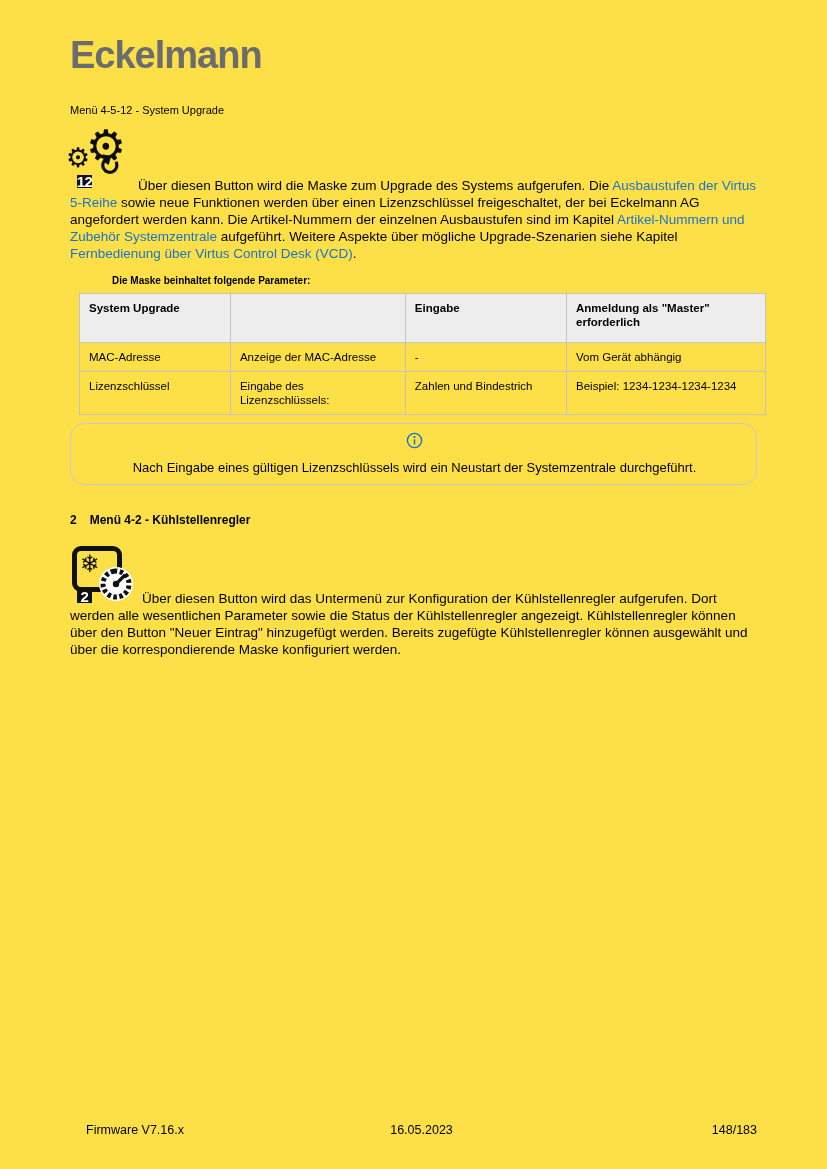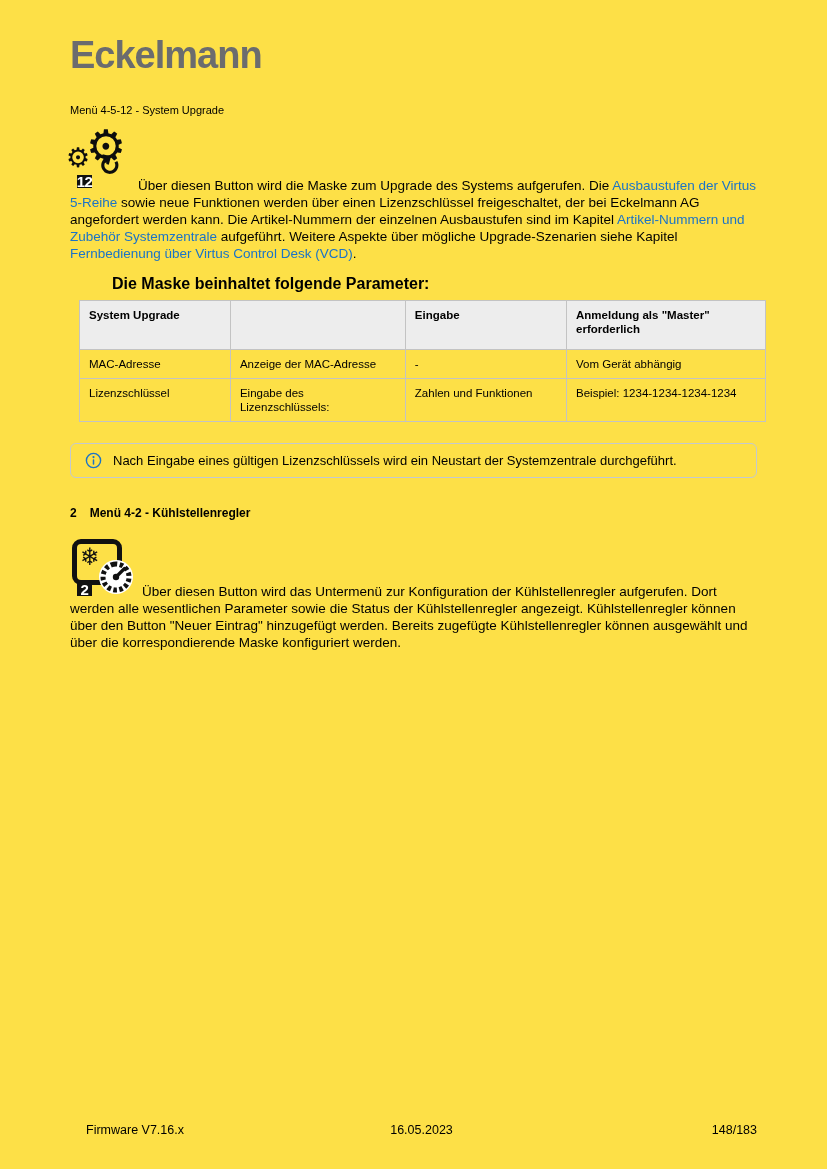--- a/index.html
+++ b/index.html
@@ -42,34 +42,34 @@
     position:absolute;left:2px;top:0;width:40px;height:36px;
     border:5px solid #111;border-radius:9px;
   }
   .snowflake{
     position:absolute;left:10px;top:6px;font-size:24px;line-height:1;
     color:#111;font-family:"DejaVu Sans",sans-serif;
   }
   .gauge{position:absolute;left:28px;top:20px;}
   .icon-cool .menu-badge{top:44px;}
   
-  .table-intro{font-size:16px;font-weight:bold;margin-top:9px;padding-left:42px;}
+  .table-intro{font-size:10px;font-weight:bold;margin-top:9px;padding-left:42px;}
   table.params{
     width:100%;border-collapse:collapse;table-layout:fixed;margin-top:7px;margin-left:9px;
   }
   table.params th,table.params td{
     border:1px solid #c3c3c3;font-size:11.5px;text-align:left;
     vertical-align:top;padding:7px 9px;line-height:14px;
   }
   table.params th{background:#ededed;font-weight:bold;padding-bottom:13px;}
   
   .note{
-    margin-top:21px;border:1px solid #c3c9cf;border-radius:6px;
+    margin-top:8px;border:1px solid #c3c9cf;border-radius:14px;
     display:flex;align-items:center;gap:11px;padding:8px 12px 8px 14px;
-    font-size:13px;line-height:16px;
+    font-size:13px;line-height:16px;flex-direction:column;
   }
   .note svg{flex:0 0 auto;display:block;}
   
   .h2{font-size:12px;font-weight:bold;margin-top:26px;line-height:19px;}
   .h2 .h2-num{margin-right:13px;}
   
   .footer{
     position:absolute;left:70px;right:70px;bottom:31px;
     display:grid;grid-template-columns:1fr auto 1fr;
     font-size:12.5px;line-height:15px;margin-left:16px;
@@ -116,21 +116,21 @@
       <tbody>
           <tr>
             <td>MAC-Adresse</td>
             <td>Anzeige der MAC-Adresse</td>
             <td>-</td>
             <td>Vom Gerät abhängig</td>
           </tr>
           <tr>
             <td>Lizenzschlüssel</td>
             <td>Eingabe des Lizenzschlüssels:</td>
-            <td>Zahlen und Funktionen</td>
+            <td>Zahlen und Bindestrich</td>
             <td>Beispiel: 1234-1234-1234-1234</td>
           </tr>
         </tbody>
     </table>
 
     <div class="note">
       <svg width="17" height="17" viewBox="0 0 17 17">
         <circle cx="8.5" cy="8.5" r="7.1" fill="none" stroke="#1a73c8" stroke-width="1.4"></circle>
         <circle cx="8.5" cy="5.1" r="1.1" fill="#1a73c8"></circle>
         <rect x="7.75" y="7.3" width="1.5" height="5.4" rx="0.7" fill="#1a73c8"></rect>

